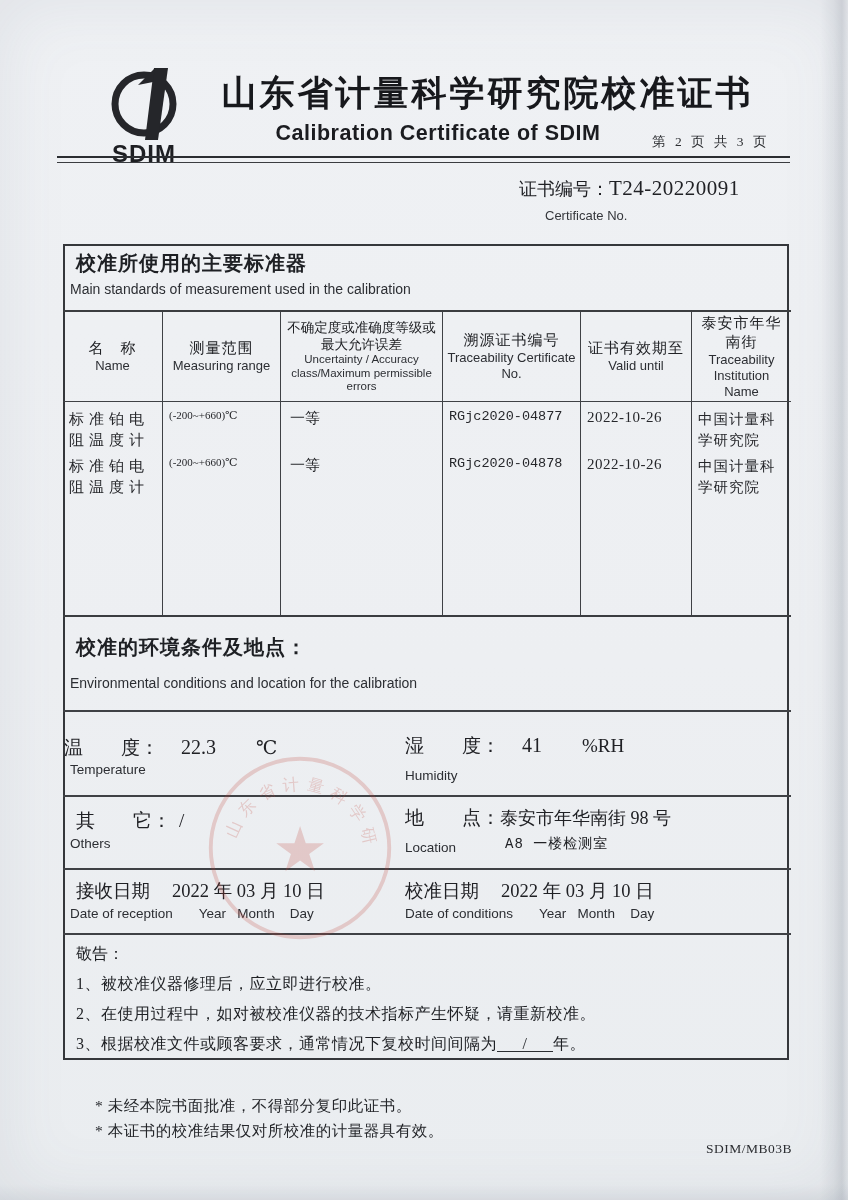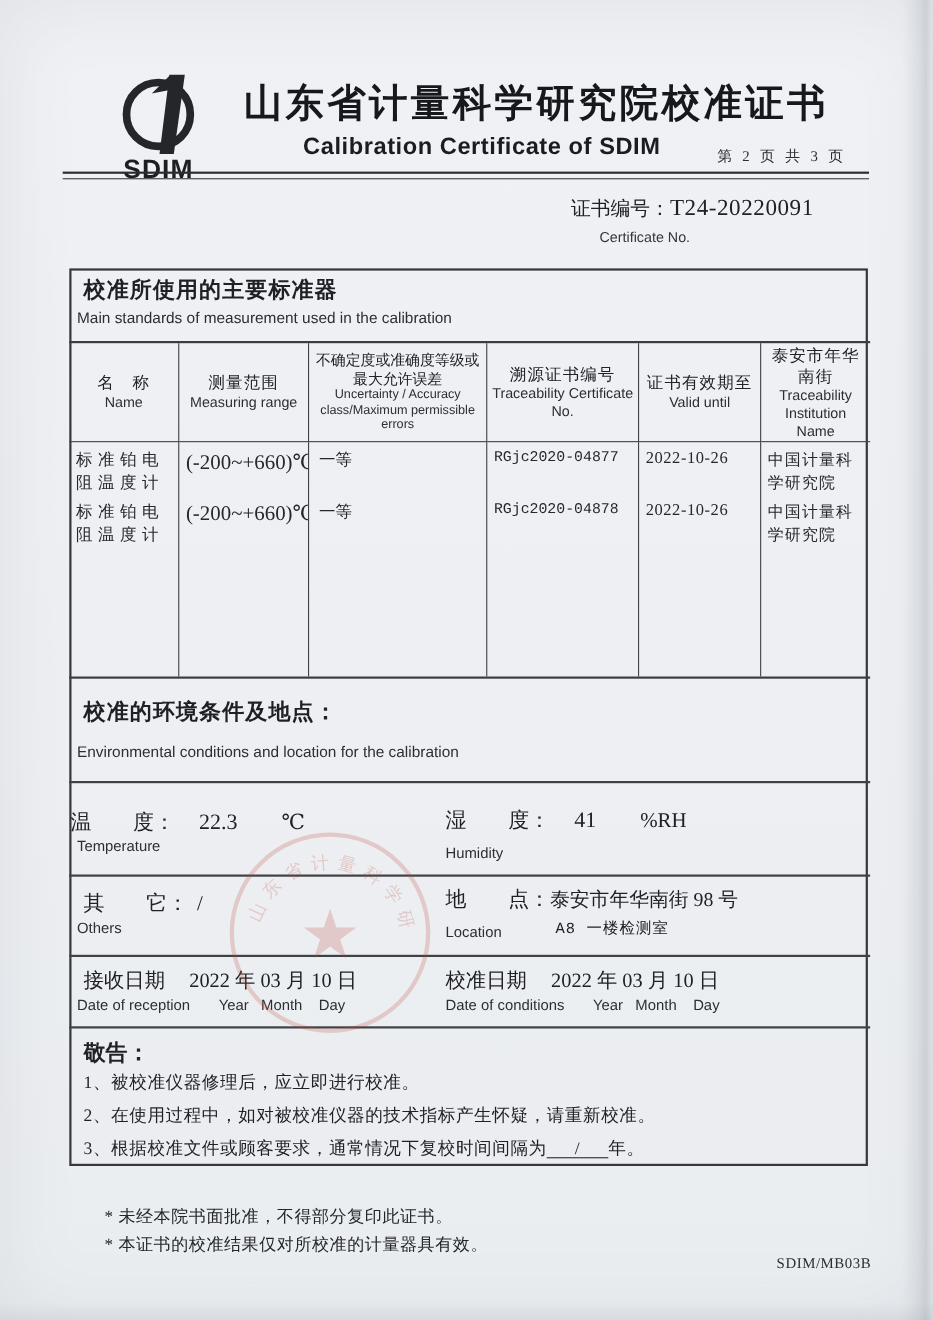--- a/index.html
+++ b/index.html
@@ -48,41 +48,41 @@
   .std-table .cell.last{border-right:none;}
   .std-table .th{border-bottom:1.5px solid #3f4145;display:flex;flex-direction:column;
     align-items:center;justify-content:center;text-align:center;padding:2px 3px;}
   .th .zh{font-size:15px;letter-spacing:1px;color:#212226;}
   .th .en{font-size:13px;line-height:16px;color:#2c2e33;font-family:"Liberation Sans","DejaVu Sans",sans-serif;}
   .th.small .zh{font-size:13.5px;line-height:17px;letter-spacing:0;}
   .th.small .en{font-size:11.5px;line-height:13.5px;}
   .td{padding-top:6px;}
   .td .entry{height:47px;overflow:hidden;box-sizing:border-box;padding:1px 4px 0 6px;}
   .td.c-name .entry{font-size:15px;letter-spacing:5px;line-height:21px;}
-  .td.c-range .entry{font-size:19px;letter-spacing:0;}
+  .td.c-range .entry{font-size:11px;letter-spacing:0;}
   .td.c-acc .entry{font-size:15px;padding-left:9px;}
   .td.c-cert .entry{font-size:13.5px;font-family:"Liberation Mono","DejaVu Sans Mono",monospace;}
   .td.c-valid .entry{font-size:15px;letter-spacing:0.5px;}
   .td.c-inst .entry{font-size:14.5px;line-height:21px;letter-spacing:1px;}
 
   
   .env-line{font-size:19px;color:#202125;}
   .env-line .val{font-size:20px;margin-left:22px;}
   .env-line .unit{margin-left:40px;font-size:19px;}
   .env-en{font-size:13.5px;color:#2c2e33;font-family:"Liberation Sans","DejaVu Sans",sans-serif;}
   .loc-room{font-size:14px;letter-spacing:1px;color:#202125;font-family:Liberation Mono, monospace;}
 
   
   .date-line{font-size:18.5px;color:#202125;}
   .date-line .dval{margin-left:22px;}
   .date-en{font-size:13.5px;color:#2c2e33;font-family:"Liberation Sans","DejaVu Sans",sans-serif;}
   .date-en .units{margin-left:26px;white-space:pre;}
 
   
-  .notice-title{font-size:20px;color:#1f2125;font-weight:bold;}
+  .notice-title{font-size:16px;color:#1f2125;}
   .notice-item{font-size:16px;color:#1f2125;letter-spacing:0.5px;}
   .blank-slash{display:inline-block;width:56px;text-align:center;
     border-bottom:1.5px solid #2b2d31;line-height:15px;}
 
   
   .footnote{font-size:15.5px;color:#24262a;letter-spacing:0.5px;text-align:center;}
   .form-code{font-size:13.5px;color:#2b2d31;letter-spacing:0.5px;}
 
   
   .stamp{left:203px;top:751px;width:194px;height:194px;opacity:0.22;pointer-events:none;}

